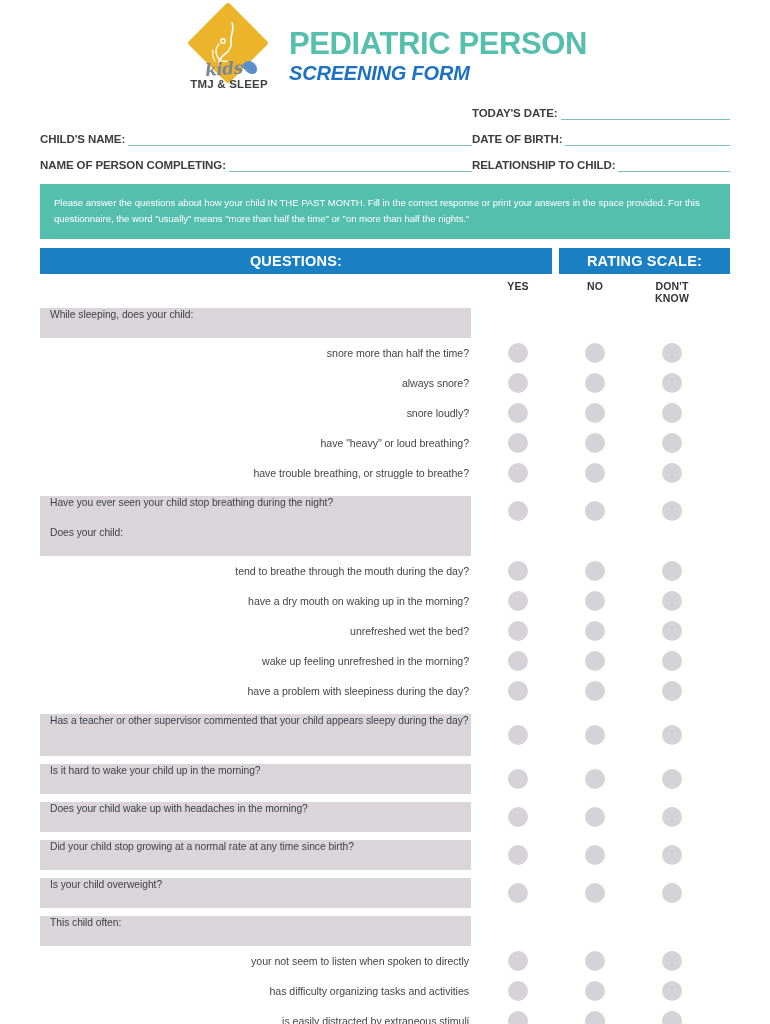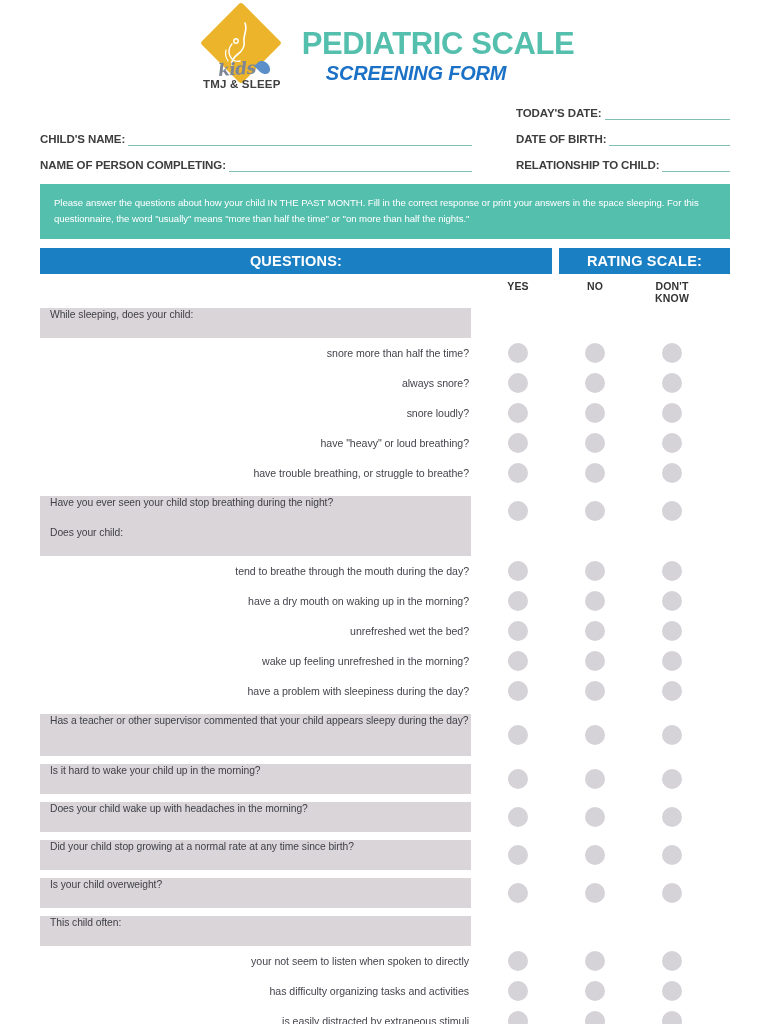--- a/index.html
+++ b/index.html
@@ -100,36 +100,35 @@
     letter-spacing: -0.4px;
     line-height: 1.05;
   }
   .title-sub {
     font-size: 20px;
     font-weight: bold;
     font-style: italic;
     color: #1a71c6;
     letter-spacing: -0.2px;
     margin-top: 3px;
-    margin-left: 24px;
     line-height: 1.05;
   }
 
   
   .fields {
     margin: 8px 40px 0 40px;
     position: relative;
   }
   .field-row {
     display: flex;
     align-items: flex-end;
     height: 26px;
   }
   .field-left { width: 432px; display: flex; align-items: flex-end; }
-  .field-right { flex: 1; display: flex; align-items: flex-end; margin-left: 44px; }
+  .field-right { flex: 1; display: flex; align-items: flex-end; }
   .flabel {
     font-size: 11.5px;
     font-weight: bold;
     color: #3d3d3d;
     letter-spacing: -0.1px;
     white-space: nowrap;
     padding-bottom: 1px;
   }
   .fline {
     flex: 1;
@@ -276,21 +275,21 @@
         <path d="M33 9 C36 16, 31 21, 32 27 C33 33, 30 37, 26 40 C22 43, 19 47, 20 51" fill="none" stroke="#ffffff" stroke-width="1.6" stroke-linecap="round"></path>
         <path d="M20 30 C17 33, 16 38, 18 42 C20 46, 24 48, 28 47" fill="none" stroke="#ffffff" stroke-width="1.4" stroke-linecap="round"></path>
         <circle cx="24" cy="27" r="2.2" fill="none" stroke="#ffffff" stroke-width="1.4"></circle>
         <path d="M14 36 C13 40, 14 44, 16 47" fill="none" stroke="#ffffff" stroke-width="1.2" stroke-linecap="round"></path>
       </svg>
       <div class="logo-kids">kids</div>
       <div class="logo-drop"></div>
       <div class="logo-tmj">TMJ &amp; SLEEP</div>
     </div>
     <div class="title-block">
-      <div class="title-main">PEDIATRIC SCALE</div>
+      <div class="title-main">PEDIATRIC PERSON</div>
       <div class="title-sub">SCREENING FORM</div>
     </div>
   </div>
 
   <div class="fields">
     <div class="field-row">
       <div class="field-left">
           <div class="spacer"></div>
         </div>
       <div class="field-right">
@@ -313,21 +312,21 @@
         <span class="flabel">NAME OF PERSON COMPLETING:</span>
         <span class="fline"></span>
       </div>
       <div class="field-right">
         <span class="flabel">RELATIONSHIP TO CHILD:</span>
         <span class="fline"></span>
       </div>
     </div>
   </div>
 
-  <div class="instructions">Please answer the questions about how your child IN THE PAST MONTH. Fill in the correct response or print your answers in the space sleeping. For this questionnaire, the word "usually" means "more than half the time" or "on more than half the nights."</div>
+  <div class="instructions">Please answer the questions about how your child IN THE PAST MONTH. Fill in the correct response or print your answers in the space provided. For this questionnaire, the word "usually" means "more than half the time" or "on more than half the nights."</div>
 
   <div class="hdr-row">
     <div class="hdr-q">QUESTIONS:</div>
     <div class="hdr-r">RATING SCALE:</div>
   </div>
 
   <div class="collabels">
     <div class="collabel c1">YES</div>
     <div class="collabel c2">NO</div>
     <div class="collabel c3">

